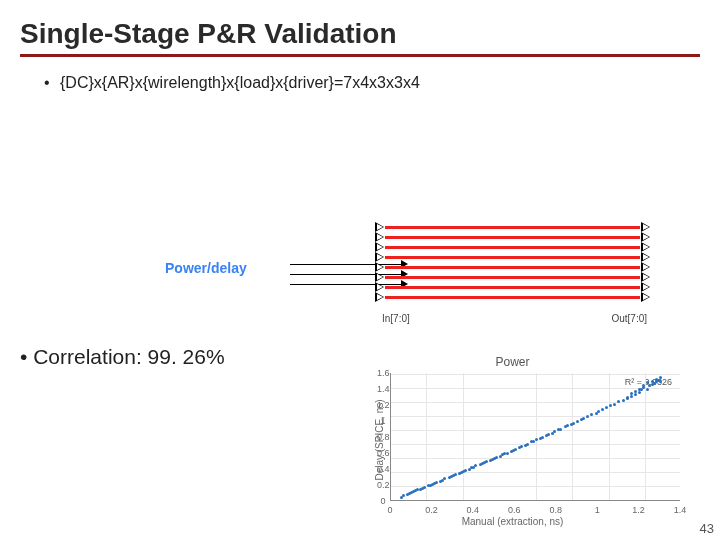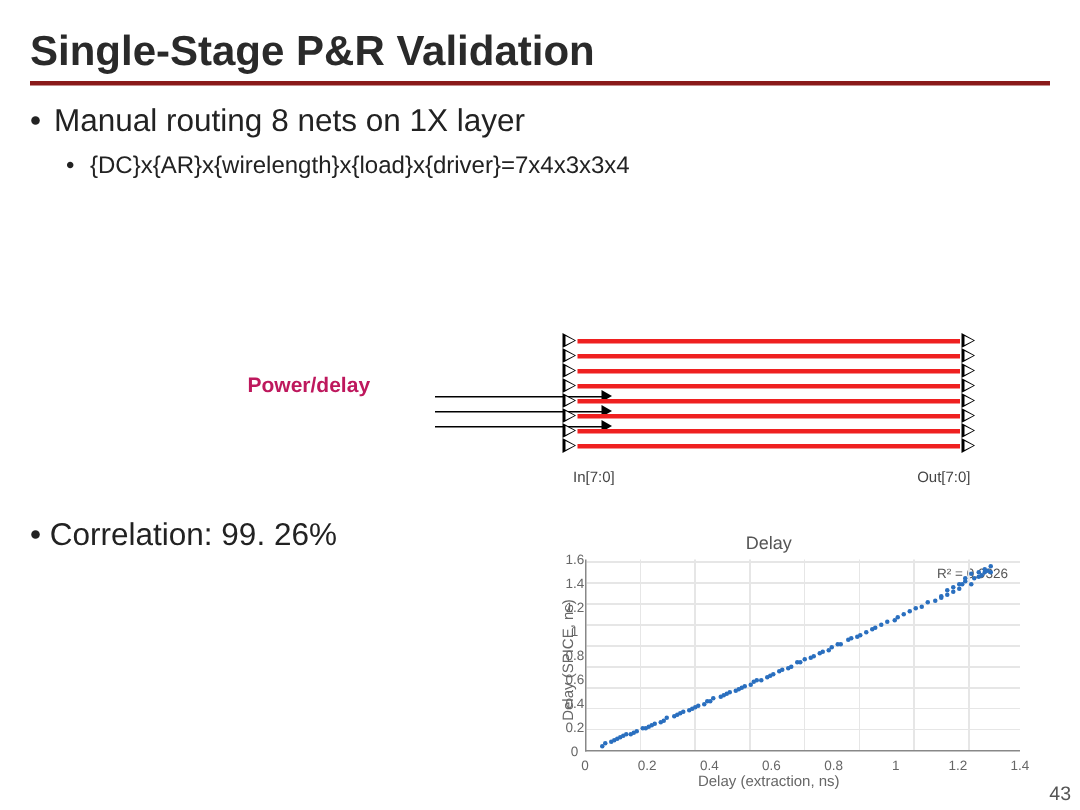--- a/index.html
+++ b/index.html
@@ -54,24 +54,24 @@
     content: "•";
     position: absolute;
     left: 0;
     top: 0;
   }
 
   
   .annot-label {
     position: absolute;
     left: 165px;
-    top: 248px;
+    top: 260px;
     font-size: 14px;
     font-weight: bold;
-    color: #be185d;
+    color: #3b82f6;
     line-height: 1.15;
   }
   .leader {
     position: absolute;
     height: 1px;
     background: #000;
     left: 290px;
     width: 115px;
   }
   .leader-head {
@@ -184,21 +184,20 @@
     color: #555;
   }
 </style>
 </head>
 <body>
 
 <div class="title">Single-Stage P&amp;R Validation</div>
 <div class="underline"></div>
 
 <ul class="top-bullets">
-  <li>Manual routing 8 nets on 1X layer</li>
 </ul>
 <ul class="sub-bullets">
   <li>{DC}x{AR}x{wirelength}x{load}x{driver}=7x4x3x3x4</li>
 </ul>
 
 <div class="annot-label">
   <div>Power/delay</div>
 </div>
 <div class="leader" style="top:264px"></div>
 <div class="leader-head" style="top:260px"></div>
@@ -233,21 +232,21 @@
     <div class="tri tri-l" style="top: 62px;"></div>
     <div class="tri tri-r" style="top: 62px;"></div>
     <div class="netline" style="top: 76px;"></div>
     <div class="tri tri-l" style="top: 72px;"></div>
     <div class="tri tri-r" style="top: 72px;"></div>
   </div>
 
 <div class="corr">Correlation: 99. 26%</div>
 
 <div class="chart">
-  <div class="chart-title">Delay</div>
+  <div class="chart-title">Power</div>
   <div class="r2">R² = 0.9326</div>
   <div class="ytitle">Delay (SPICE, ns)</div>
   <div class="plot">
       <div class="pt" style="left: 8.85714px; top: 122.5px;"></div>
       <div class="pt" style="left: 10.9286px; top: 120.9px;"></div>
       <div class="pt" style="left: 15.0714px; top: 120.1px;"></div>
       <div class="pt" style="left: 17.1429px; top: 118.5px;"></div>
       <div class="pt" style="left: 19.2143px; top: 117.7px;"></div>
       <div class="pt" style="left: 21.2857px; top: 116.9px;"></div>
       <div class="pt" style="left: 23.3571px; top: 116.1px;"></div>
@@ -338,21 +337,21 @@
       <div class="pt" style="left: 265.714px; top: 5.7px;"></div>
       <div class="pt" style="left: 267.786px; top: 3.3px;"></div>
       <div class="pt" style="left: 259.5px; top: 6.5px;"></div>
       <div class="pt" style="left: 255.357px; top: 8.1px;"></div>
       <div class="pt" style="left: 251.214px; top: 11.3px;"></div>
       <div class="pt" style="left: 247.071px; top: 14.5px;"></div>
       <div class="pt" style="left: 242.929px; top: 16.9px;"></div>
       <div class="pt" style="left: 238.786px; top: 19.3px;"></div>
       <div class="pt" style="left: 234.643px; top: 22.5px;"></div>
     </div>
-  <div class="xtitle">Delay (extraction, ns)</div>
+  <div class="xtitle">Manual (extraction, ns)</div>
 <div class="xtick" style="left: 55px;">0</div>
     <div class="xtick" style="left: 96.4286px;">0.2</div>
     <div class="xtick" style="left: 137.857px;">0.4</div>
     <div class="xtick" style="left: 179.286px;">0.6</div>
     <div class="xtick" style="left: 220.714px;">0.8</div>
     <div class="xtick" style="left: 262.143px;">1</div>
     <div class="xtick" style="left: 303.571px;">1.2</div>
     <div class="xtick" style="left: 345px;">1.4</div>
     <div class="ytick" style="bottom: 24px;">0</div>
     <div class="ytick" style="bottom: 40px;">0.2</div>

